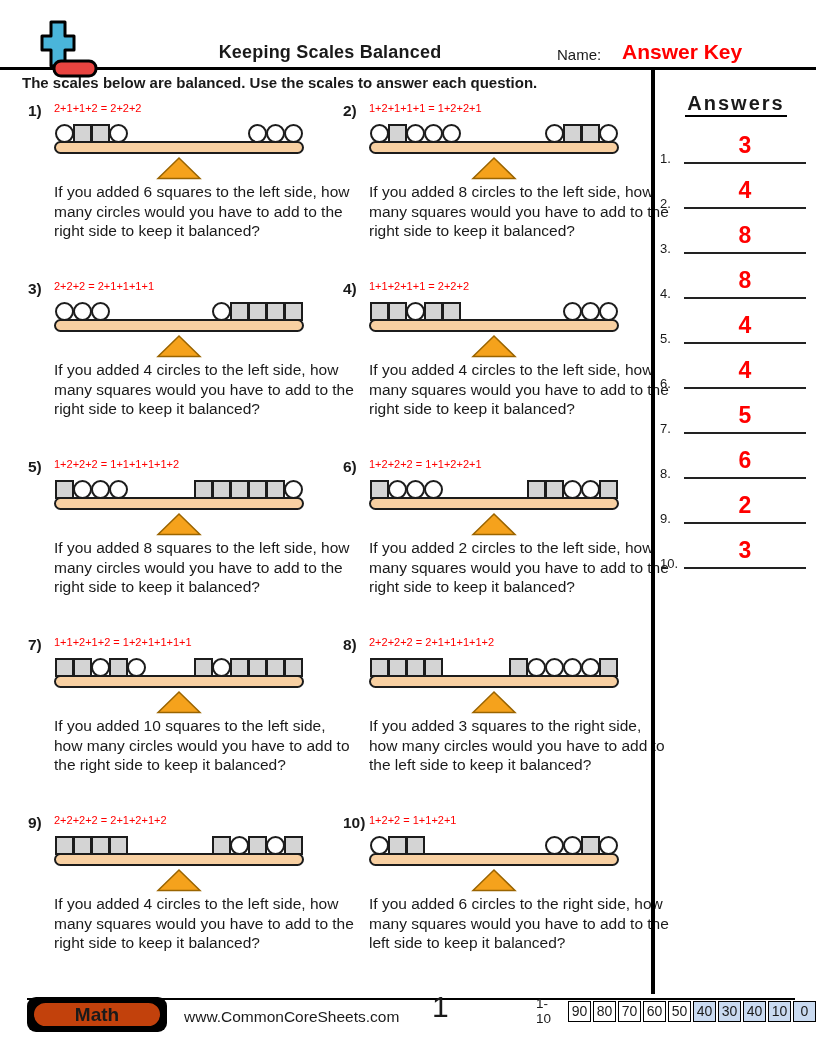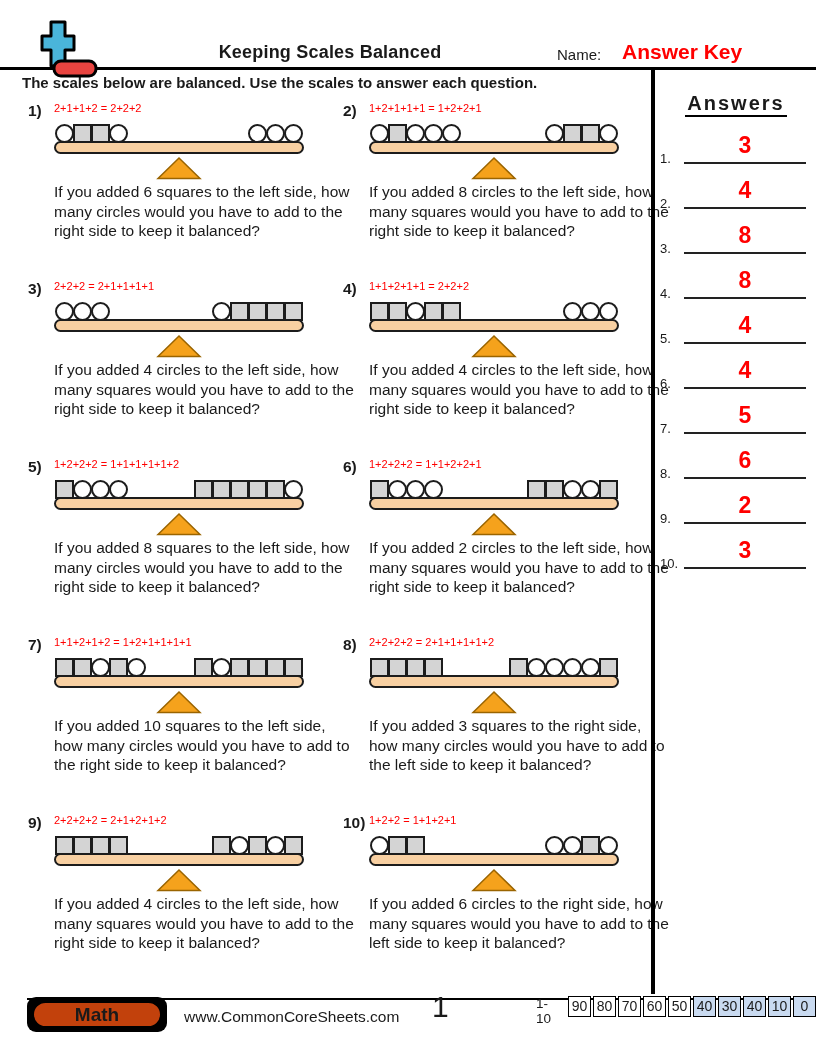--- a/index.html
+++ b/index.html
@@ -42,21 +42,21 @@
   .beam{height:9px;background:var(--beam);border:2px solid var(--beam-border);border-radius:8px;position:relative;z-index:0;}
   .fulcrum{display:block;margin:2px auto 0 auto;}
   .fulcrum polygon{fill:var(--triangle);stroke:var(--triangle-border);stroke-width:1.5;}
   .p-question{margin-left:26px;margin-top:2px;width:300px;font-size:15.5px;line-height:19.5px;}
   
   .ftr-rule{position:absolute;left:27px;top:998px;width:768px;border-top:2.5px solid #000;z-index:0;}
   .math-box{position:absolute;left:27px;top:997px;width:140px;height:35px;background:#000;border-radius:9px;z-index:2;}
   .math-pill{position:absolute;left:5px;top:4px;right:5px;bottom:4px;background:#c2410c;border:2.5px solid #000;border-radius:14px;text-align:center;font-size:19px;font-weight:bold;line-height:23px;box-sizing:border-box;}
   .website{position:absolute;left:184px;top:1008px;font-size:15.5px;}
   .page-num{position:absolute;left:432px;top:990px;font-size:30px;font-weight:normal;}
-  .scores{position:absolute;left:536px;top:996px;display:flex;z-index:2;}
+  .scores{position:absolute;left:536px;top:996px;display:flex;align-items:center;z-index:2;}
   .score-range{font-size:13.5px;margin-right:4px;}
   .score-cell{width:21px;height:19px;border:1.5px solid #000;margin-left:2px;font-size:14px;line-height:19px;text-align:center;background:#fff;flex:none;}
   .score-cell.hl{background:var(--score-hl);}
 </style>
 </head>
 <body>
 
 <div class="page">
 
   <svg class="logo" width="60" height="62" viewBox="0 0 60 62">

